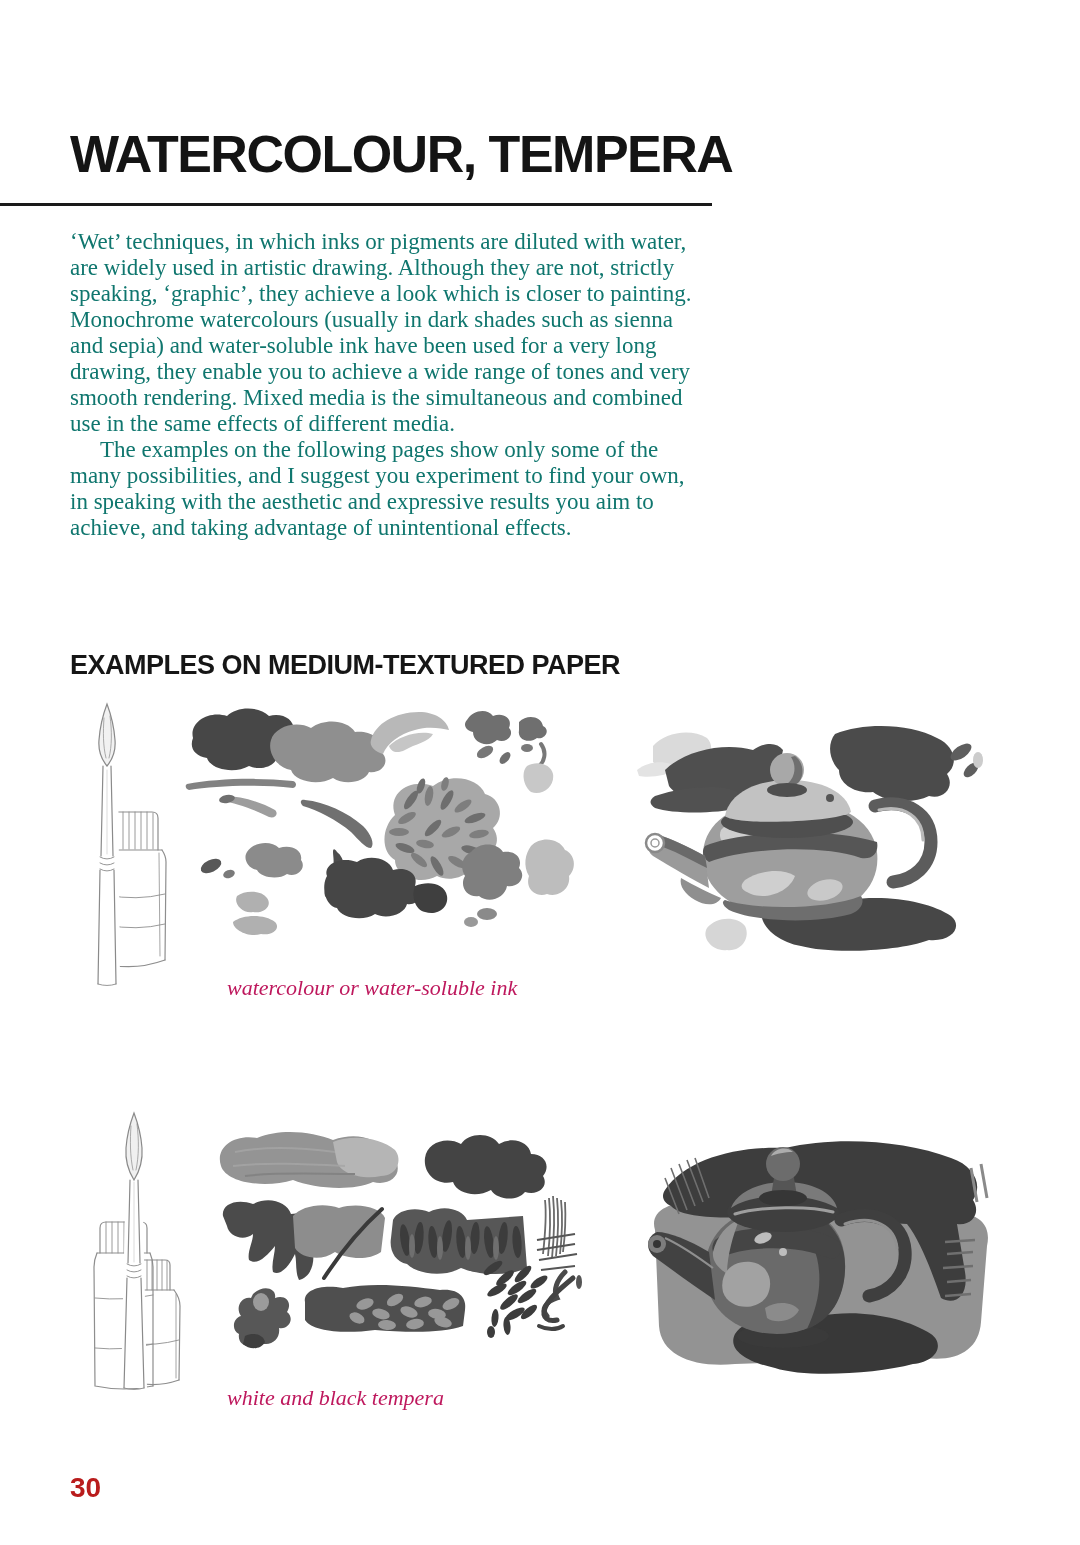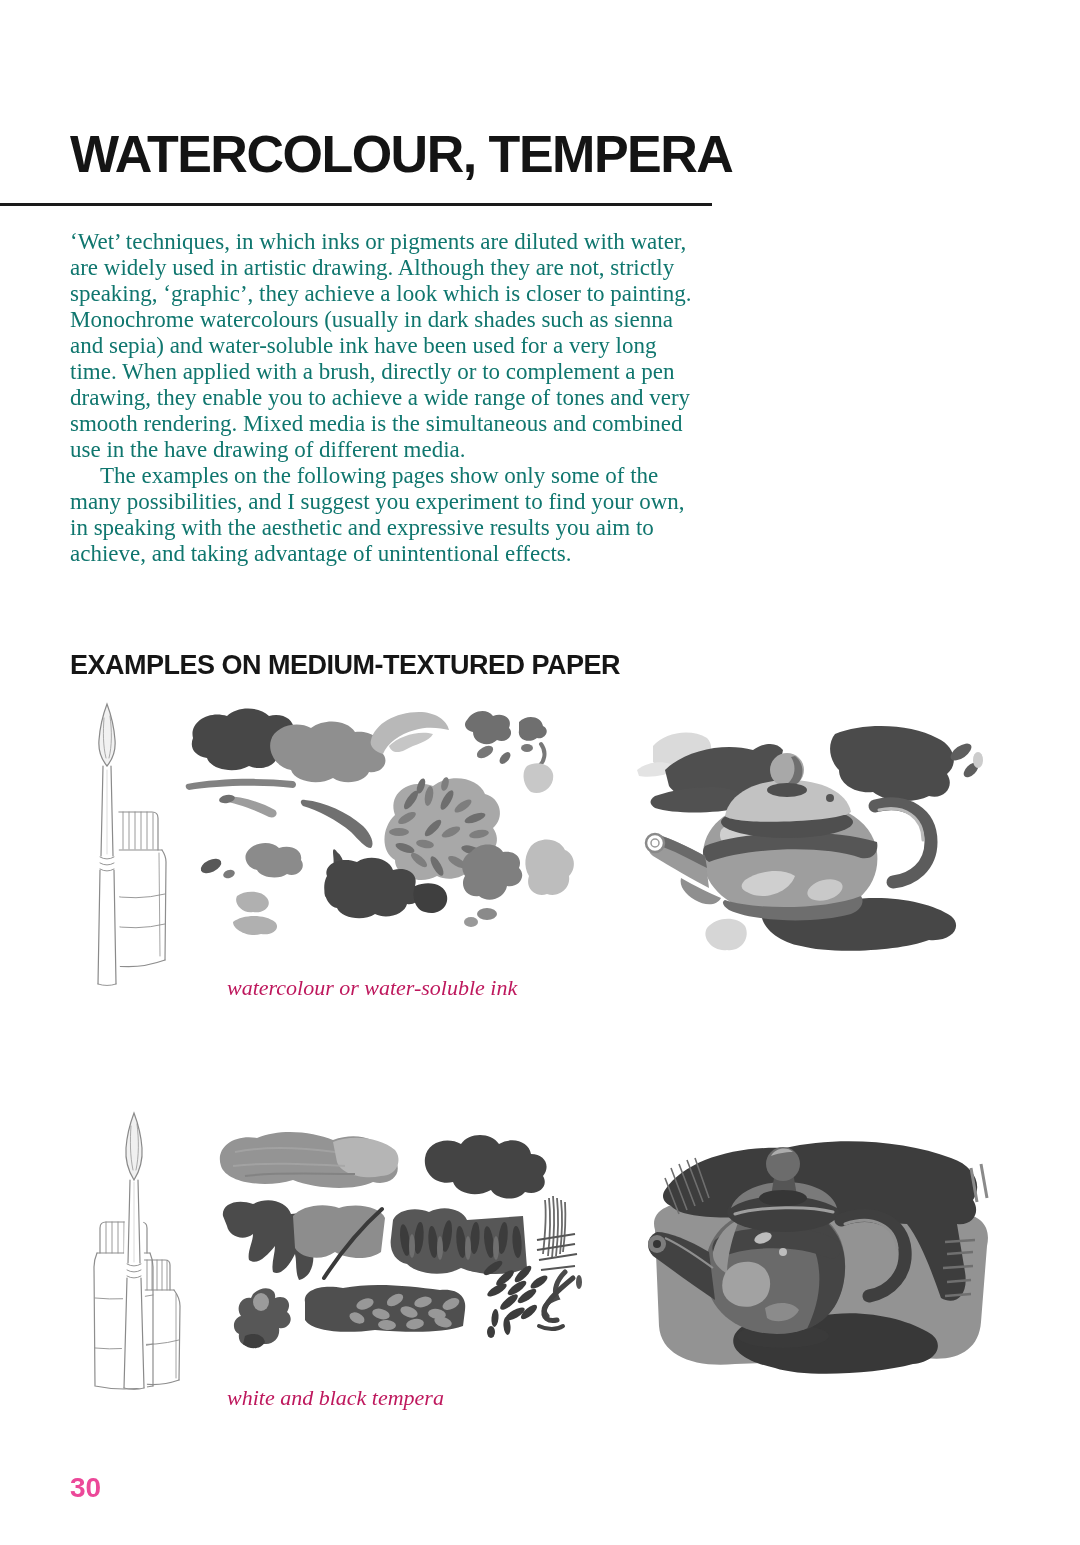--- a/index.html
+++ b/index.html
@@ -32,44 +32,43 @@
   
   .caption{
     font-style:italic;font-size:22px;color:#be185d;white-space:nowrap;
   }
   .caption-1{left:227px;top:975px;}
   .caption-2{left:227px;top:1385px;}
   
   .page-number{
     left:70px;top:1472px;
     font-family:"Liberation Sans",sans-serif;font-weight:bold;
-    font-size:28px;color:#ec4899;
+    font-size:28px;color:#b91c1c;
   }
   svg.art{position:absolute;display:block;}
 </style>
 </head>
 <body>
 
 <div class="page">
 
   <h1 class="abs title">
     <div>WATERCOLOUR, TEMPERA</div>
   </h1>
   <div class="abs title-rule"></div>
 
   <div class="abs body-text">
     <div class="line">‘Wet’ techniques, in which inks or pigments are diluted with water,</div>
     <div class="line">are widely used in artistic drawing. Although they are not, strictly</div>
     <div class="line">speaking, ‘graphic’, they achieve a look which is closer to painting.</div>
     <div class="line">Monochrome watercolours (usually in dark shades such as sienna</div>
     <div class="line">and sepia) and water-soluble ink have been used for a very long</div>
-    <div class="line">time. When applied with a brush, directly or to complement a pen</div>
     <div class="line">drawing, they enable you to achieve a wide range of tones and very</div>
     <div class="line">smooth rendering. Mixed media is the simultaneous and combined</div>
-    <div class="line">use in the have drawing of different media.</div>
+    <div class="line">use in the same effects of different media.</div>
     <div class="line indent">The examples on the following pages show only some of the</div>
     <div class="line">many possibilities, and I suggest you experiment to find your own,</div>
     <div class="line">in speaking with the aesthetic and expressive results you aim to</div>
     <div class="line">achieve, and taking advantage of unintentional effects.</div>
   </div>
 
   <h2 class="abs section-heading">EXAMPLES ON MEDIUM-TEXTURED PAPER</h2>
 
   <svg class="art" style="left:84px;top:698px;" width="86" height="290" viewBox="0 0 86 290">
     <g stroke="#8e8e8e" stroke-width="1.2" fill="none" stroke-linecap="round">

